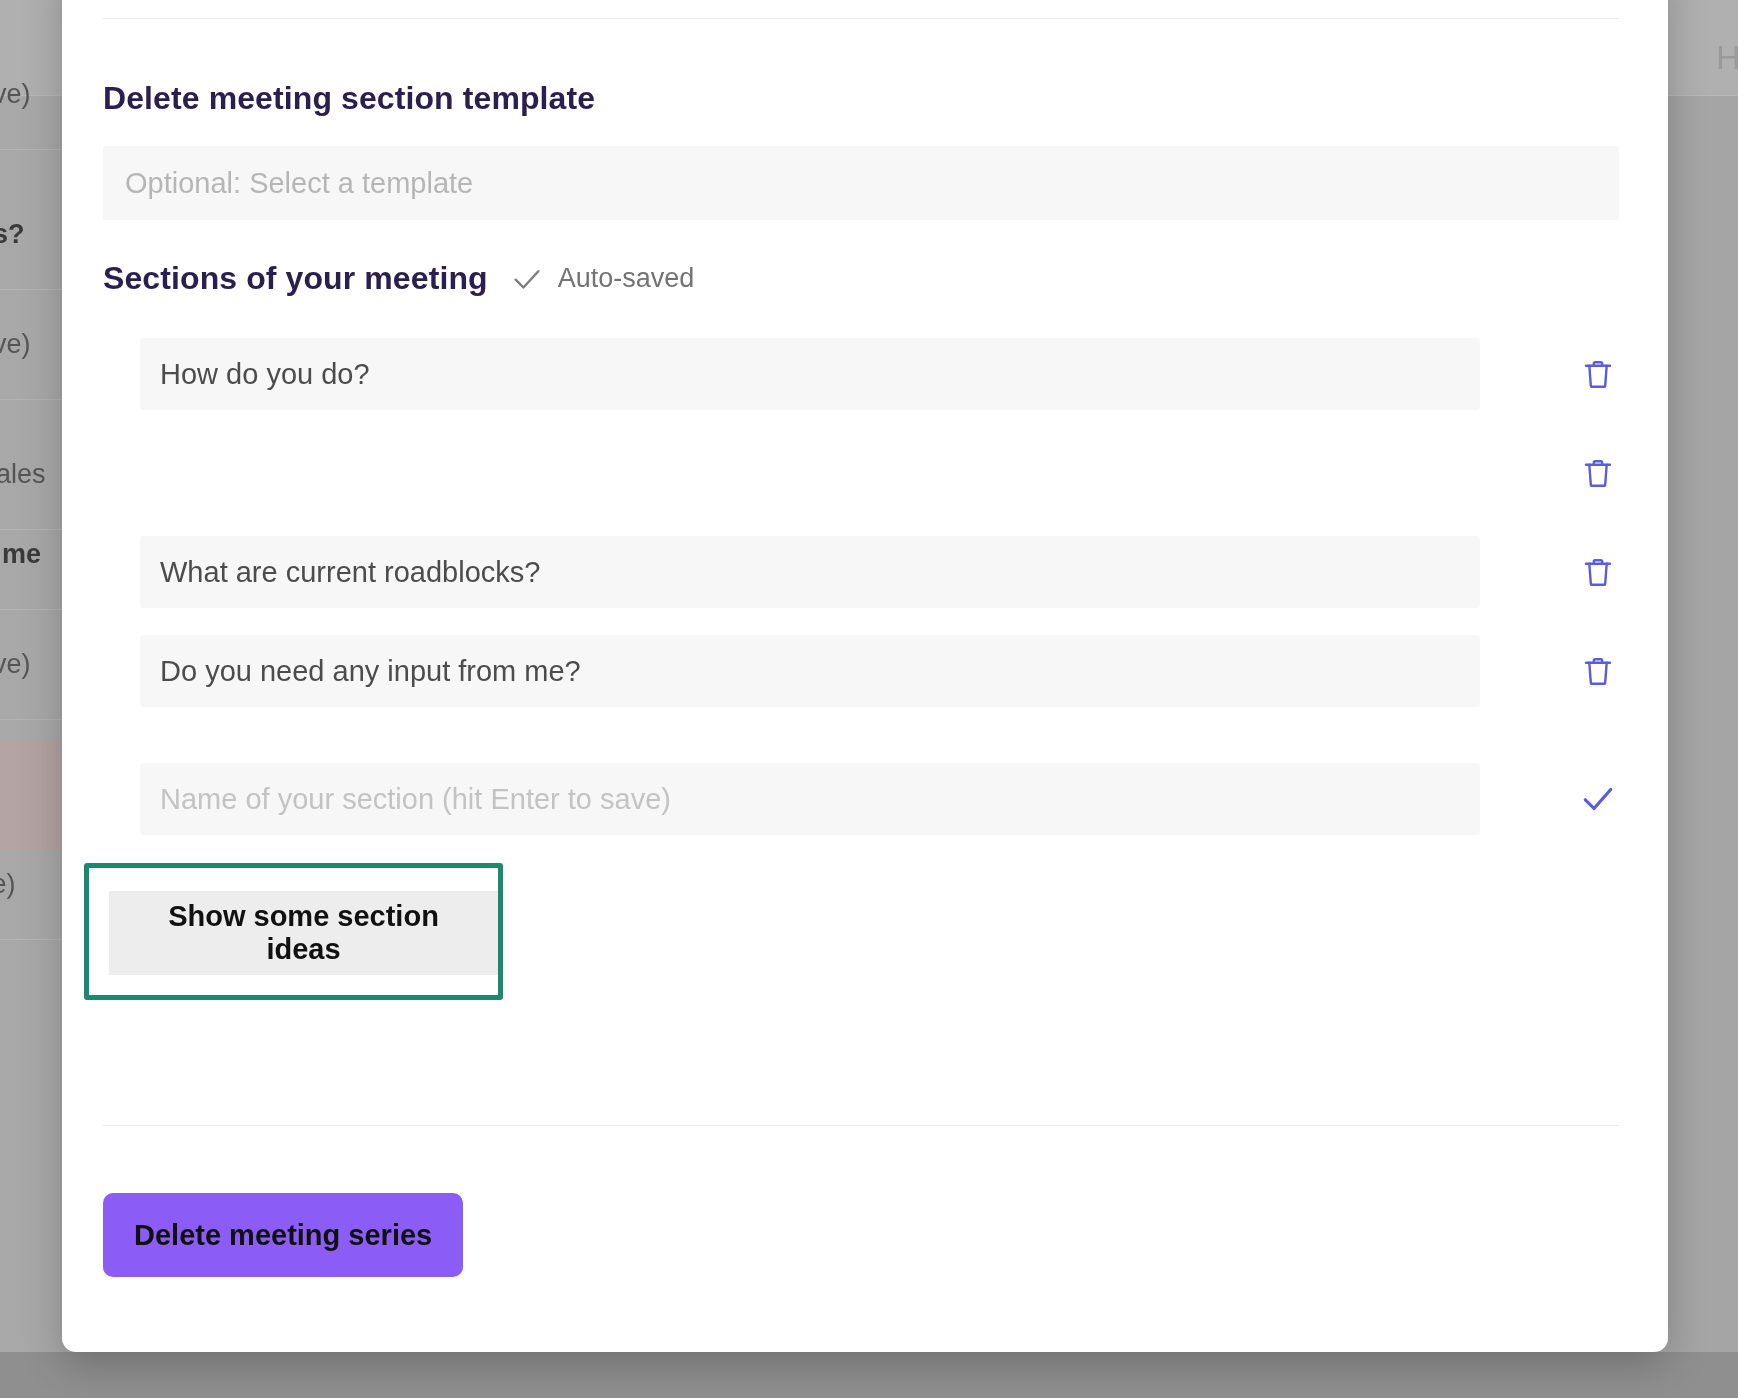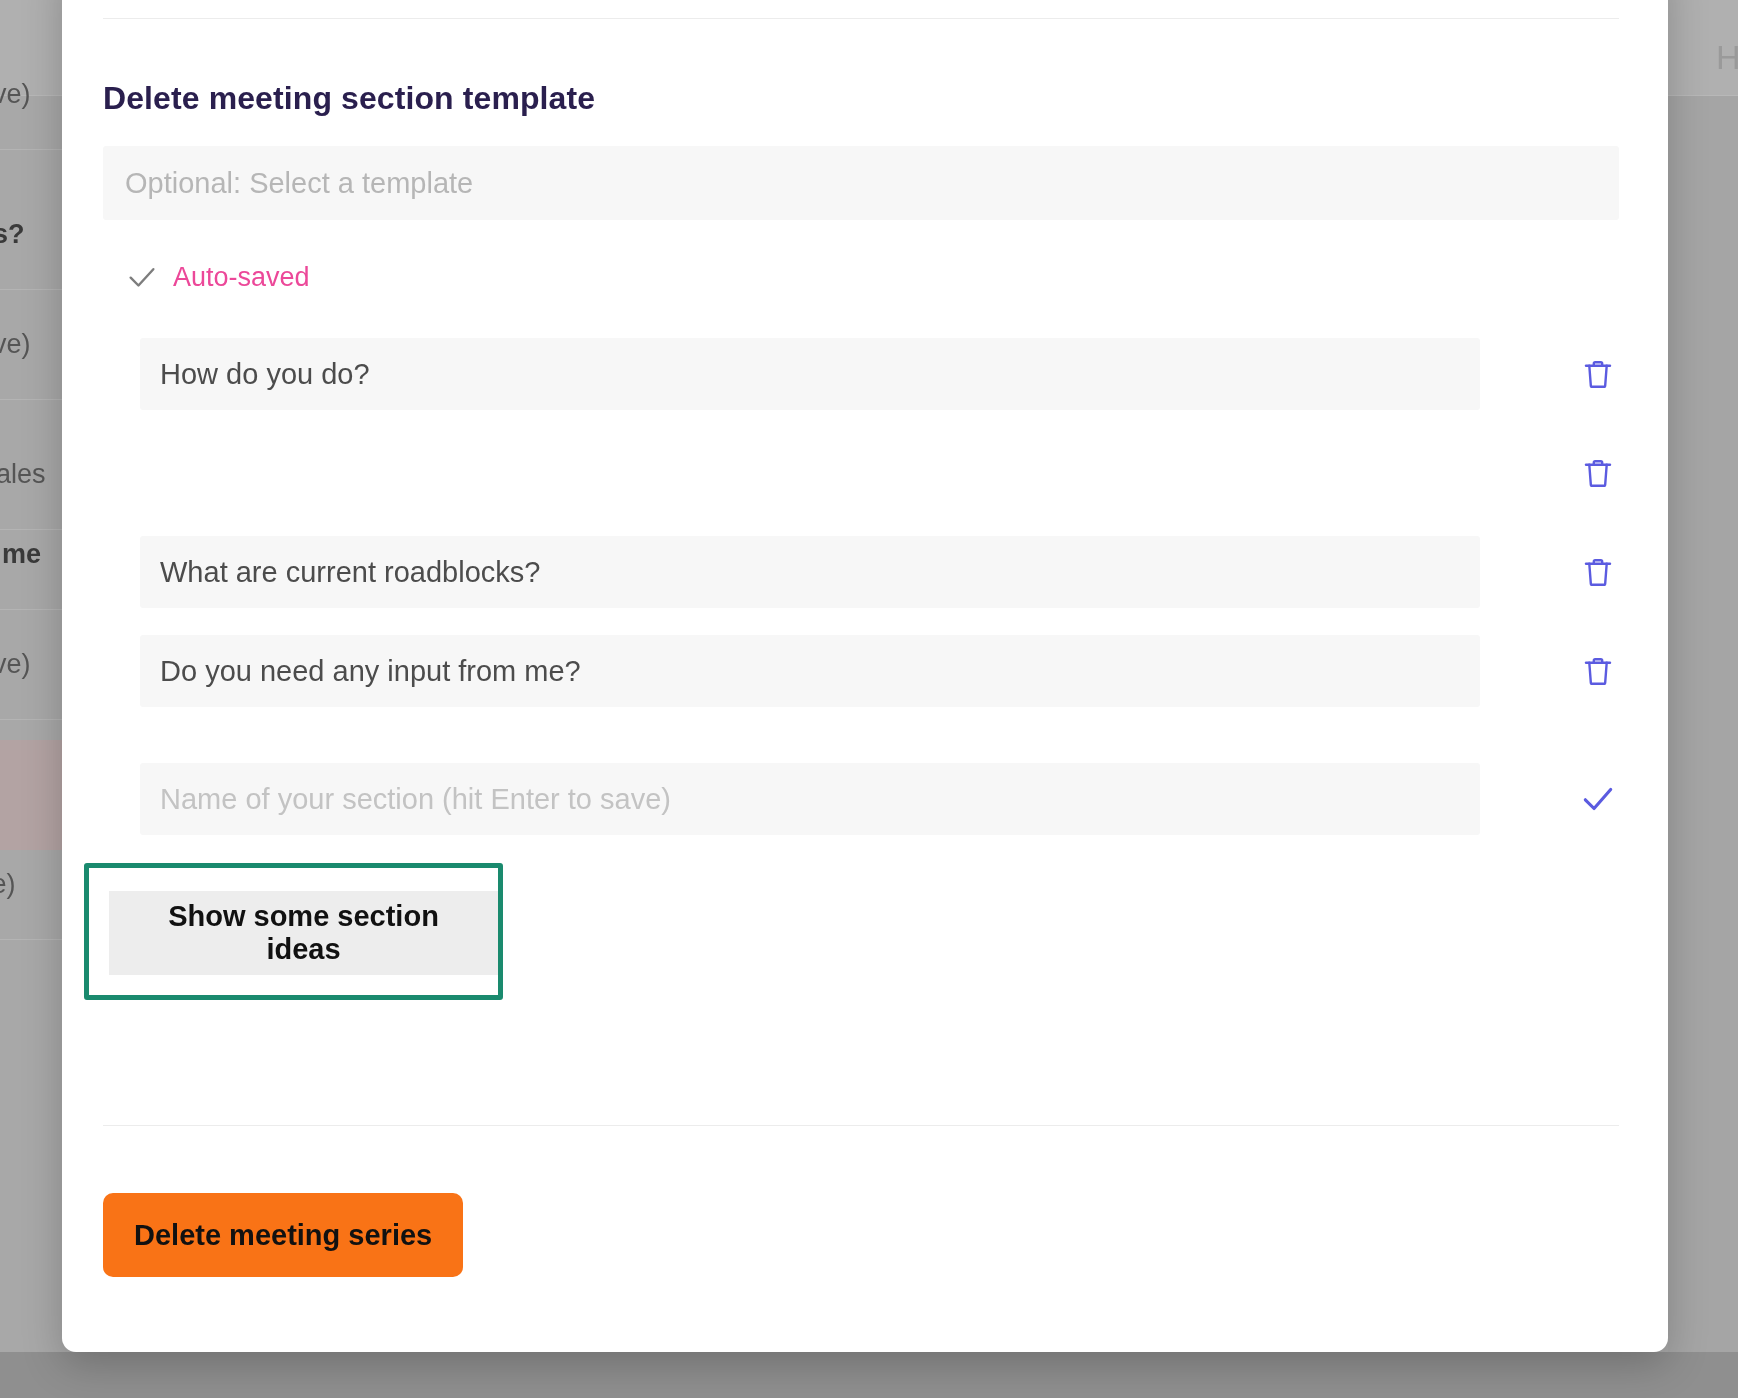--- a/index.html
+++ b/index.html
@@ -142,21 +142,21 @@
     letter-spacing: 0.1px;
   }
   .autosave-check {
     margin-left: 22px;
     margin-right: 14px;
     display: inline-flex;
     align-items: center;
   }
   .autosave-label {
     font-size: 27px;
-    color: #ec4899;
+    color: #737373;
   }
 
   
   .sections-list {
     position: absolute;
     left: 0; top: 378px;
     width: 1606px;
   }
   .section-row {
     position: relative;
@@ -226,21 +226,21 @@
     left: 41px; top: 1165px;
     width: 1516px; height: 1px;
     background: #ececec;
   }
 
   .delete-button {
     position: absolute;
     left: 41px; top: 1233px;
     height: 84px;
     padding: 0 31px;
-    background: #f97316;
+    background: #8b5cf6;
     border: none;
     border-radius: 10px;
     font-family: "Liberation Sans", sans-serif;
     font-size: 29px;
     font-weight: bold;
     color: #111111;
     cursor: pointer;
     display: flex;
     align-items: center;
   }
@@ -287,20 +287,21 @@
 
     <div class="top-divider"></div>
 
     <div class="heading-template">Delete meeting section template</div>
 
     <div class="template-field">
       <span class="ph">Optional: Select a template</span>
     </div>
 
     <div class="heading-sections-row">
+      <span class="heading-sections">Sections of your meeting</span>
       <span class="autosave-check">
         <svg width="34" height="34" viewBox="0 0 24 24" fill="none" stroke="#7d7d7d" stroke-width="1.7" stroke-linecap="round" stroke-linejoin="round">
           <polyline points="4,12.5 9.5,18 20,6.5"></polyline>
         </svg>
       </span>
       <span class="autosave-label">Auto-saved</span>
     </div>
 
     <div class="sections-list" id="sections-list">
         <div class="section-row">

